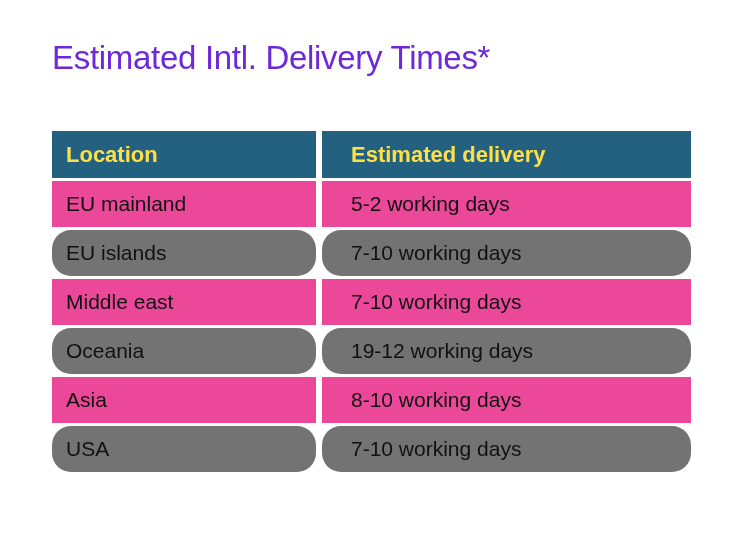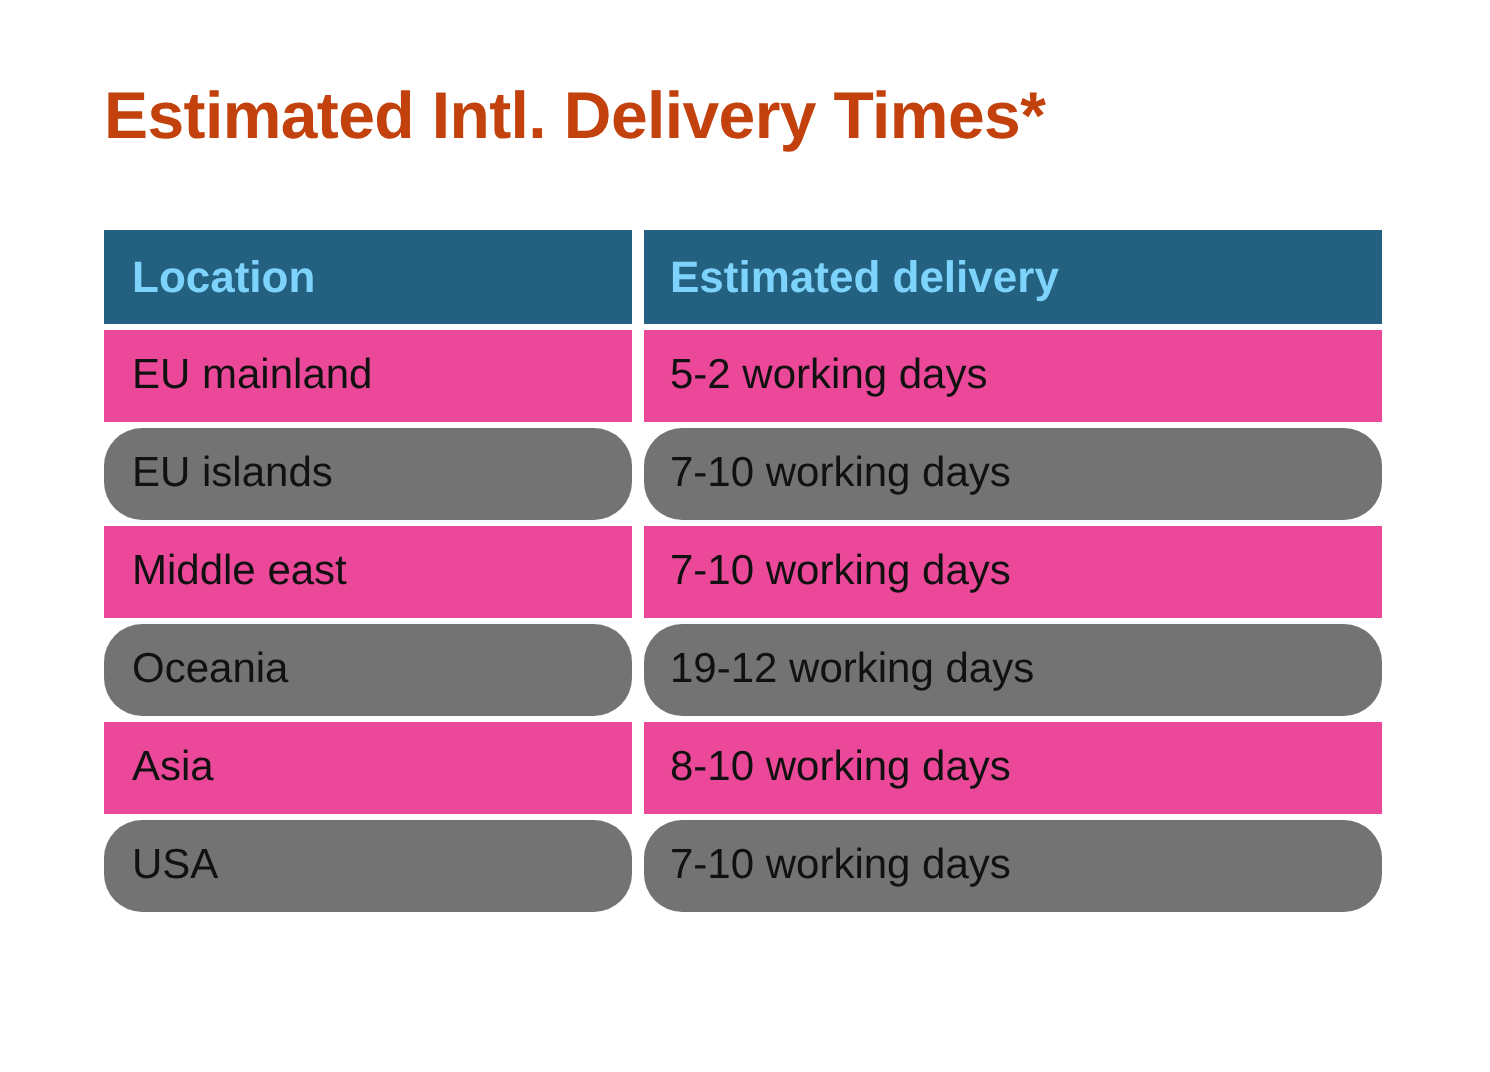--- a/index.html
+++ b/index.html
@@ -18,23 +18,23 @@
     position: relative;
     width: 745px;
     height: 536px;
     background: #ffffff;
   }
   .page-title {
     position: absolute;
     left: 52px;
     top: 36px;
     font-size: 33px;
-    font-weight: 700;
+    font-weight: 400;
     letter-spacing: -0.3px;
-    color: #c2410c;
+    color: #6d28d9;
     line-height: 44px;
     white-space: nowrap;
   }
   .delivery-table {
     position: absolute;
     left: 52px;
     top: 115px;
     width: 639px;
     border-collapse: separate;
     border-spacing: 0;
@@ -57,28 +57,29 @@
     padding-left: 14px;
     overflow: hidden;
     white-space: nowrap;
   }
   .cell.col-location {
     width: 264px;
     margin-right: 6px;
   }
   .cell.col-delivery {
     width: 369px;
-    padding-left: 13px;
+    padding-left: 29px;
   }
   .header-row .cell {
     background: #24607f;
-    color: #7dd3fc;
+    color: #fde047;
     font-weight: 700;
     font-size: 22px;
     height: 47px;
+    margin-top: 16px;
   }
   .data-row.shade-dark .cell {
     background: #ec4899;
   }
   .data-row.shade-light .cell {
     background: #737373;
     border-radius: 19px;
   }
   .footnote {
     position: absolute;

